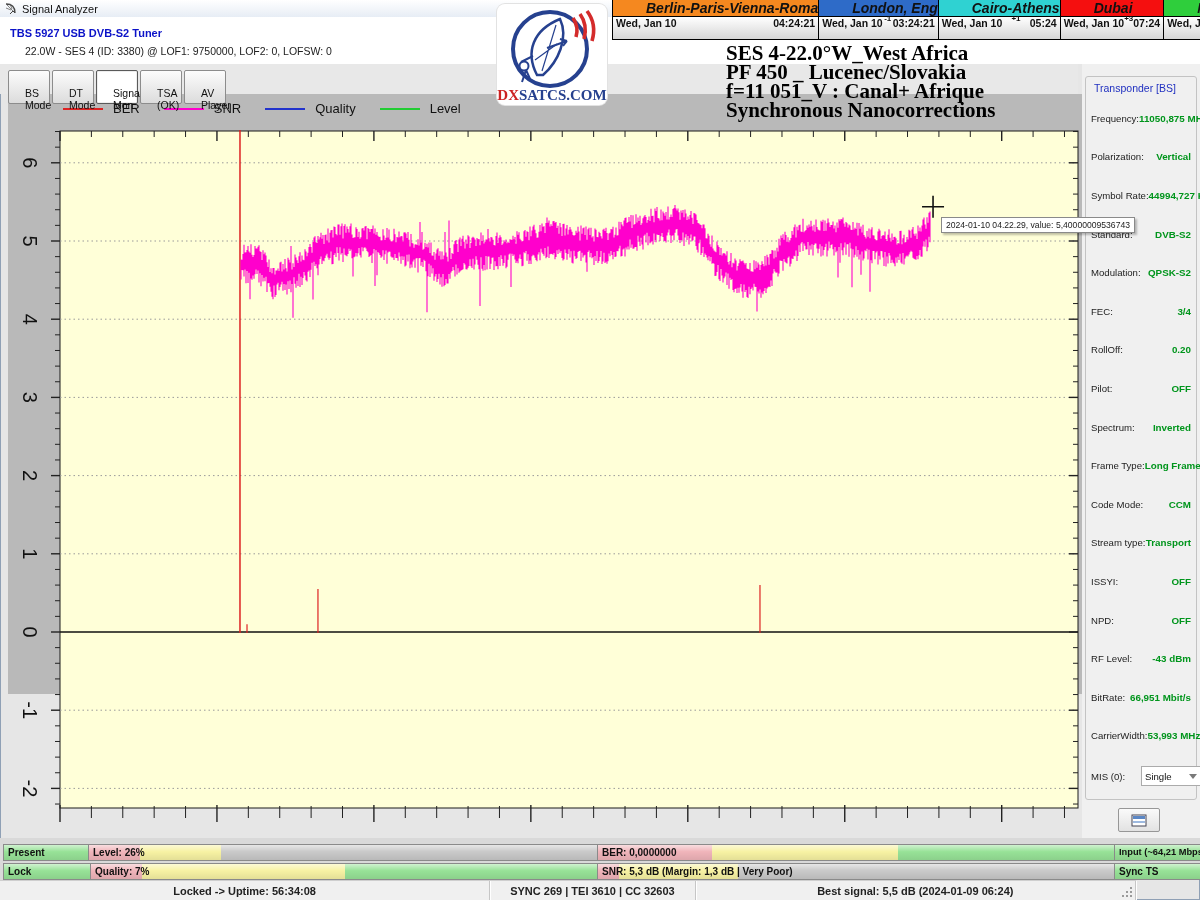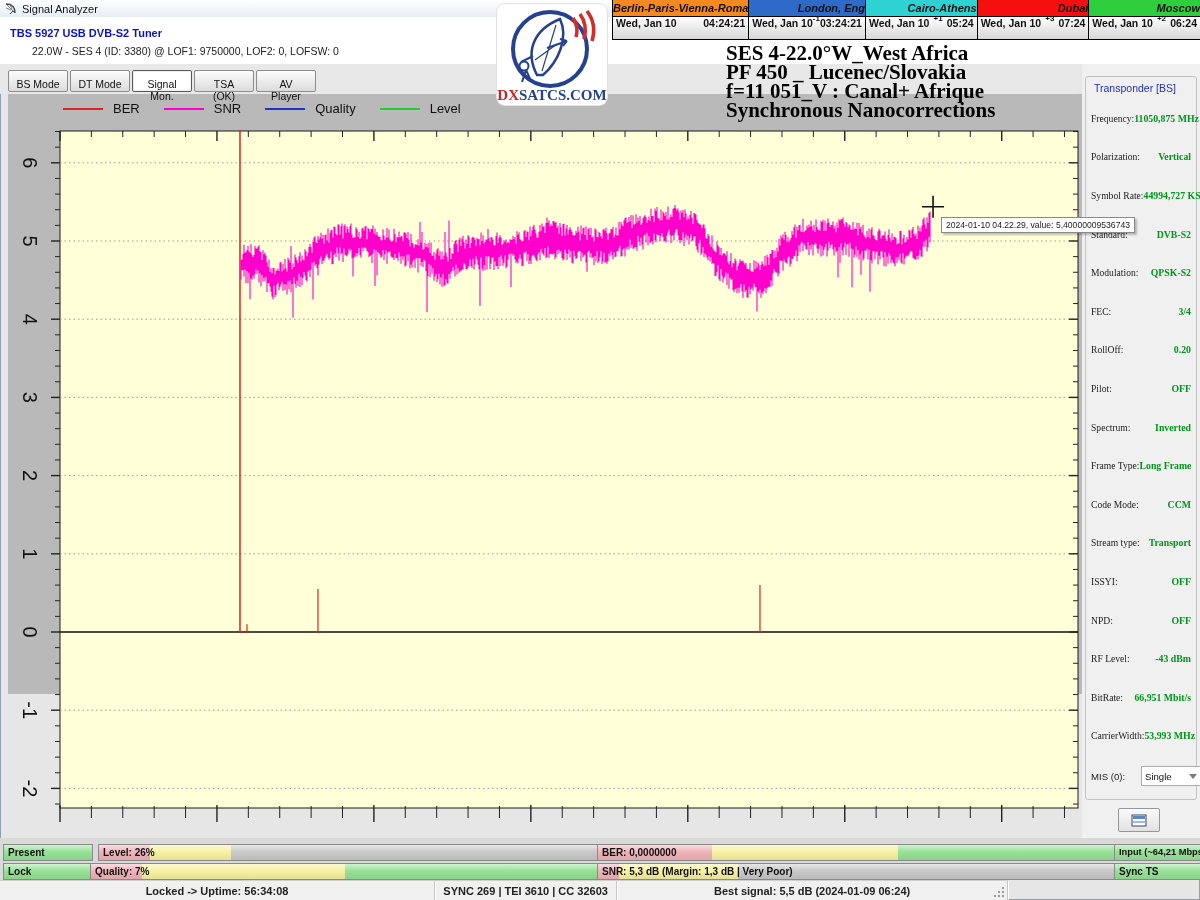--- a/index.html
+++ b/index.html
@@ -7,39 +7,39 @@
        font-family:"Liberation Sans",sans-serif;background:#e6e6e6;color:#111;
        box-shadow:inset 0 0 0 1px #8fa0b5;}
   
   #titlebar{position:absolute;left:0;top:0;width:1200px;height:17px;
     background:linear-gradient(#ffffff,#e7edf5);border-bottom:1px solid #c9c9c9;
     display:flex;align-items:center;font-size:11px;}
   #titlebar .ticon{margin:0 5px 0 4px;display:inline-flex;}
   
   #clocks{position:absolute;left:612px;top:0;width:588px;height:40px;display:flex;z-index:9;}
   .clock-col{flex:1;display:flex;flex-direction:column;border-left:1px solid #000;}
-  .clock-head{height:16px;line-height:16px;text-align:right;font-style:italic;font-weight:bold;
-    font-size:11px;border-bottom:1px solid #000;overflow:hidden;white-space:nowrap;}
+  .clock-head{height:16px;line-height:16px;text-align:left;font-style:italic;font-weight:bold;
+    font-size:14px;border-bottom:1px solid #000;overflow:hidden;white-space:nowrap;padding-left:33px;}
   .clock-time{height:22px;background:linear-gradient(#ffffff,#d6d6d6);display:flex;
     justify-content:space-between;padding:0 3px;font-weight:bold;font-size:10.5px;
     border-bottom:1px solid #000;white-space:nowrap;}
   .clock-offset{font-size:8px;vertical-align:super;position:relative;top:-3px;font-weight:bold;}
   
   #infostrip{position:absolute;left:0;top:17px;width:1200px;height:47px;background:#ffffff;}
   #tuner-name{position:absolute;left:10px;top:27px;font-size:11px;font-weight:bold;color:#0b12c8;}
-  #tuner-sub{position:absolute;left:32px;top:45px;font-size:10.5px;color:#222;}
+  #tuner-sub{position:absolute;left:25px;top:45px;font-size:10.5px;color:#222;}
   
   #logo{position:absolute;left:497px;top:4px;width:110px;height:101px;background:#fff;
     border-radius:8px;z-index:10;box-shadow:0 0 0 1px #e2e2e2;}
   
   #tabstrip{position:absolute;left:0;top:64px;width:1078px;height:30px;background:#e8e8e8;}
   #tabs{position:absolute;left:8px;top:70px;display:flex;gap:2px;z-index:6;}
-  .tab{width:60px;height:22px;font-size:10.5px;font-family:"Liberation Sans",sans-serif;
+  .tab{width:42px;height:22px;font-size:10.5px;font-family:"Liberation Sans",sans-serif;
     background:linear-gradient(#fcfcfc,#dcdcdc);border:1px solid #8c8c8c;border-radius:2px;
-    color:#111;padding:7px;cursor:default;}
+    color:#111;padding:16px;cursor:default;}
   .tab.active{background:#ffffff;border-color:#5a5a5a;box-shadow:inset 0 0 0 1px #eee;}
   
   #chart-panel{position:absolute;left:8px;top:94px;width:1078px;height:600px;background:#b9b9b9;
     border-right:2px solid #f2f2f2;}
   #legend{position:absolute;left:55px;top:7px;display:flex;gap:24px;align-items:center;
     font-size:13px;color:#111;}
   .leg-item{display:flex;align-items:center;gap:10px;}
   .leg-line{display:inline-block;width:40px;height:0;border-top:2px solid #000;}
   #plot-svg{position:absolute;left:0;top:0;}
   #header-block{position:absolute;left:726px;top:44px;z-index:8;
@@ -49,38 +49,38 @@
     border:1px solid #8a8a8a;box-shadow:2px 2px 2px rgba(0,0,0,.25);font-size:8.6px;
     padding:2px 4px;white-space:nowrap;color:#222;margin-left:12px;}
   
   #right-panel{position:absolute;left:1082px;top:64px;width:118px;height:774px;background:#f0f0f0;}
   #groupbox{position:absolute;left:3px;top:12px;width:110px;height:722px;
     border:1px solid #c3c3c3;border-radius:3px;}
   #groupbox-title{position:absolute;left:5px;top:5px;background:#f0f0f0;padding:0 3px;
     color:#2030c0;font-size:10.5px;z-index:2;}
   #tp-rows{position:absolute;left:0;top:22px;width:110px;}
   .tp-row{height:38.6px;display:flex;align-items:center;justify-content:space-between;
-    padding:0 5px;font-family:Liberation Serif, serif;}
+    padding:0 5px;}
   .tp-label{font-size:9.6px;color:#222;white-space:nowrap;}
   .tp-value{font-size:9.8px;font-weight:bold;color:#00951c;white-space:nowrap;}
   #mis-row{position:absolute;left:0;top:686px;width:110px;height:26px;display:flex;
     align-items:center;justify-content:space-between;padding:0 5px;}
   #mis-select{width:52px;height:18px;background:#fff;border:1px solid #ababab;
     display:flex;align-items:center;justify-content:space-between;padding:0 3px;font-size:9.6px;}
   #mis-chevron{width:0;height:0;border-left:4px solid transparent;border-right:4px solid transparent;
     border-top:5px solid #7a7a7a;}
   #save-button{position:absolute;left:1118px;top:808px;width:40px;height:22px;
     background:linear-gradient(#fafafa,#e2e2e2);border:1px solid #979797;border-radius:2px;
     display:flex;align-items:center;justify-content:center;}
   
   #bottom-zone{position:absolute;left:0;top:838px;width:1200px;height:42px;background:#d9d9d9;}
   .bar{position:absolute;height:15px;border:1px solid #8a8a8a;font-size:10px;font-weight:bold;
     line-height:15px;padding-left:4px;white-space:nowrap;overflow:hidden;color:#111;}
   
-  #statusbar{position:absolute;left:0;top:880px;width:1008px;height:20px;background:#f0f0f0;
+  #statusbar{position:absolute;left:0;top:880px;width:1136px;height:20px;background:#f0f0f0;
     border-top:1px solid #cfcfcf;display:flex;font-size:11px;font-weight:600;color:#222;}
   .status-sec{display:flex;align-items:center;justify-content:center;border-right:1px solid #c6c6c6;
     box-shadow:1px 0 0 #fff;white-space:nowrap;overflow:hidden;}
   #grip{position:absolute;right:2px;bottom:2px;}
 </style>
 </head>
 <body>
 
 <div id="titlebar">
   <span class="ticon">
@@ -463,21 +463,21 @@
   <svg width="16" height="13" viewBox="0 0 16 13">
     <rect x="1" y="1" width="14" height="11" fill="#ffffff" stroke="#445" stroke-width="1"></rect>
     <rect x="2" y="2" width="12" height="3" fill="#5b87c5"></rect>
     <rect x="2" y="7" width="12" height="2" fill="#9db9e0"></rect>
   </svg>
 </div>
 
 <div id="bottom-zone"></div>
 <div id="bars">
     <div class="bar" style="left: 3px; top: 844px; width: 84px; background: linear-gradient(rgba(255, 255, 255, 0.55), rgba(255, 255, 255, 0) 45%, rgba(0, 0, 0, 0.08)), linear-gradient(90deg, rgb(151, 226, 151) 0%, rgb(151, 226, 151) 100%);">Present</div>
-    <div class="bar" style="left: 98px; top: 844px; width: 504px; background: linear-gradient(rgba(255, 255, 255, 0.55), rgba(255, 255, 255, 0) 45%, rgba(0, 0, 0, 0.08)), linear-gradient(90deg, rgb(240, 180, 186) 0%, rgb(240, 180, 186) 10%, rgb(247, 242, 163) 10%, rgb(247, 242, 163) 26%, rgb(201, 201, 201) 26%, rgb(201, 201, 201) 100%);">Level: 26%</div>
+    <div class="bar" style="left: 88px; top: 844px; width: 504px; background: linear-gradient(rgba(255, 255, 255, 0.55), rgba(255, 255, 255, 0) 45%, rgba(0, 0, 0, 0.08)), linear-gradient(90deg, rgb(240, 180, 186) 0%, rgb(240, 180, 186) 10%, rgb(247, 242, 163) 10%, rgb(247, 242, 163) 26%, rgb(201, 201, 201) 26%, rgb(201, 201, 201) 100%);">Level: 26%</div>
     <div class="bar" style="left: 597px; top: 844px; width: 514px; background: linear-gradient(rgba(255, 255, 255, 0.55), rgba(255, 255, 255, 0) 45%, rgba(0, 0, 0, 0.08)), linear-gradient(90deg, rgb(240, 180, 186) 0%, rgb(240, 180, 186) 22%, rgb(247, 242, 163) 22%, rgb(247, 242, 163) 58%, rgb(151, 226, 151) 58%, rgb(151, 226, 151) 100%);">BER: 0,0000000</div>
     <div class="bar" style="left: 1114px; top: 844px; width: 83px; font-size: 9.3px; background: linear-gradient(rgba(255, 255, 255, 0.55), rgba(255, 255, 255, 0) 45%, rgba(0, 0, 0, 0.08)), linear-gradient(90deg, rgb(151, 226, 151) 0%, rgb(151, 226, 151) 100%);">Input (~64,21 Mbps)</div>
     <div class="bar" style="left: 3px; top: 863px; width: 84px; background: linear-gradient(rgba(255, 255, 255, 0.55), rgba(255, 255, 255, 0) 45%, rgba(0, 0, 0, 0.08)), linear-gradient(90deg, rgb(151, 226, 151) 0%, rgb(151, 226, 151) 100%);">Lock</div>
     <div class="bar" style="left: 90px; top: 863px; width: 504px; background: linear-gradient(rgba(255, 255, 255, 0.55), rgba(255, 255, 255, 0) 45%, rgba(0, 0, 0, 0.08)), linear-gradient(90deg, rgb(240, 180, 186) 0%, rgb(240, 180, 186) 10%, rgb(247, 242, 163) 10%, rgb(247, 242, 163) 50%, rgb(151, 226, 151) 50%, rgb(151, 226, 151) 100%);">Quality: 7%</div>
     <div class="bar" style="left: 597px; top: 863px; width: 514px; background: linear-gradient(rgba(255, 255, 255, 0.55), rgba(255, 255, 255, 0) 45%, rgba(0, 0, 0, 0.08)), linear-gradient(90deg, rgb(240, 180, 186) 0%, rgb(240, 180, 186) 4%, rgb(247, 242, 163) 4%, rgb(247, 242, 163) 27%, rgb(201, 201, 201) 27%, rgb(201, 201, 201) 100%);">SNR: 5,3 dB (Margin: 1,3 dB | Very Poor)</div>
     <div class="bar" style="left: 1114px; top: 863px; width: 83px; background: linear-gradient(rgba(255, 255, 255, 0.55), rgba(255, 255, 255, 0) 45%, rgba(0, 0, 0, 0.08)), linear-gradient(90deg, rgb(151, 226, 151) 0%, rgb(151, 226, 151) 100%);">Sync TS</div>
   </div>
 
 <div id="statusbar">
   <svg id="grip" width="12" height="12">

